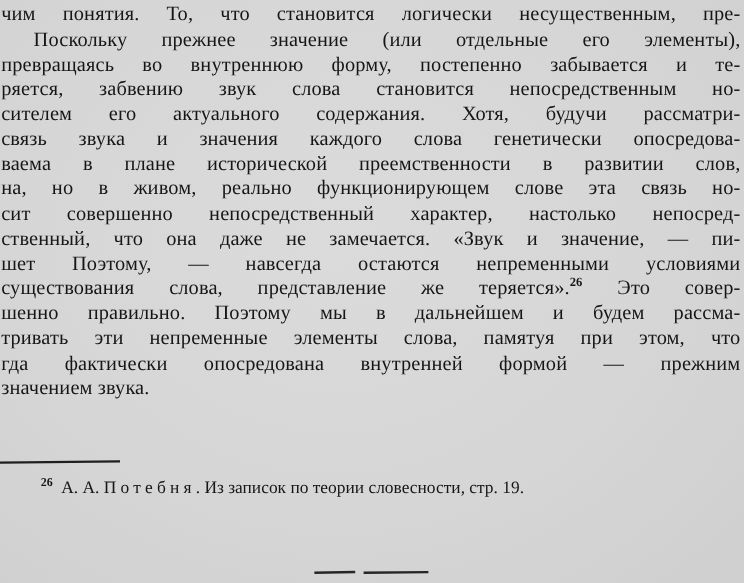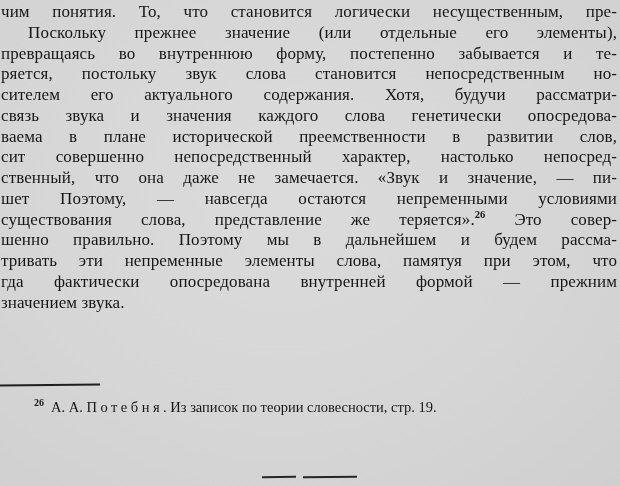--- a/index.html
+++ b/index.html
@@ -74,24 +74,25 @@
 </style>
 </head>
 <body>
 
 <div class="page">
 
   <div class="body-text">
     <div class="line">чим понятия. То, что становится логически несущественным, пре-</div>
     <div class="line indent">Поскольку прежнее значение (или отдельные его элементы),</div>
     <div class="line">превращаясь во внутреннюю форму, постепенно забывается и те-</div>
-    <div class="line">ряется, постольку звук слова становится непосредственным но-</div>
+    <div class="line">ряется, забвению звук слова становится непосредственным но-</div>
     <div class="line">сителем его актуального содержания. Хотя, будучи рассматри-</div>
     <div class="line">связь звука и значения каждого слова генетически опосредова-</div>
     <div class="line">ваема в плане исторической преемственности в развитии слов,</div>
+    <div class="line">на, но в живом, реально функционирующем слове эта связь но-</div>
     <div class="line">сит совершенно непосредственный характер, настолько непосред-</div>
     <div class="line">ственный, что она даже не замечается. «Звук и значение, — пи-</div>
     <div class="line">шет Поэтому, — навсегда остаются непременными условиями</div>
     <div class="line">
       <span>существования слова, представление же теряется».</span><span class="fn-sup">26</span><span> Это совер-</span>
     </div>
     <div class="line">шенно правильно. Поэтому мы в дальнейшем и будем рассма-</div>
     <div class="line">тривать эти непременные элементы слова, памятуя при этом, что</div>
     <div class="line">гда фактически опосредована внутренней формой — прежним</div>
     <div class="line para-end">значением звука.</div>

